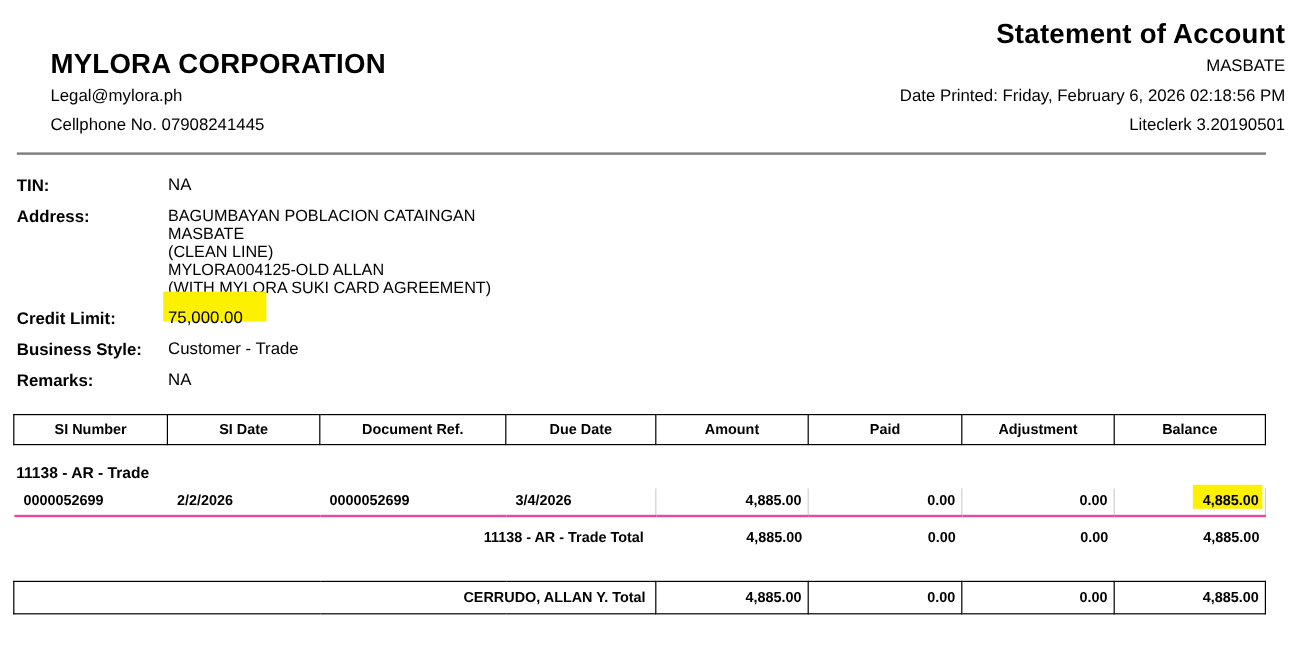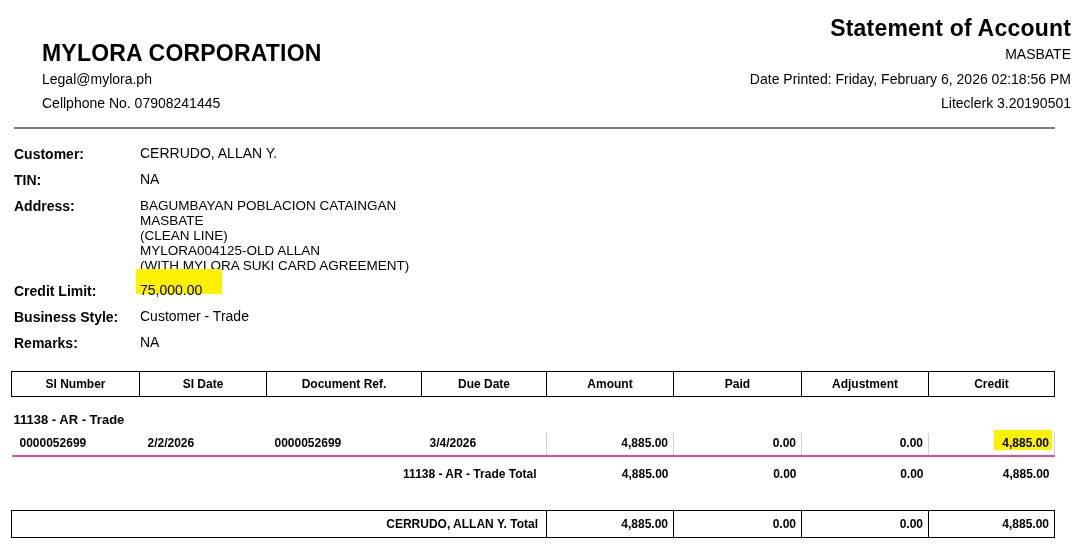--- a/index.html
+++ b/index.html
@@ -142,24 +142,20 @@
     <div class="lh-right">
       <div class="doc-title">Statement of Account</div>
       <div class="lh-line">MASBATE</div>
       <div class="lh-line">Date Printed: Friday, February 6, 2026 02:18:56 PM</div>
       <div class="lh-line">Liteclerk 3.20190501</div>
     </div>
   </div>
   <div class="lh-rule"></div>
 
   <div class="cust-block">
-    <div class="cust-row simple">
-      <div class="cust-label">Customer:</div>
-      <div class="cust-value">CERRUDO, ALLAN Y.</div>
-    </div>
     <div class="cust-row simple">
       <div class="cust-label">TIN:</div>
       <div class="cust-value">NA</div>
     </div>
     <div class="cust-row">
       <div class="cust-label">Address:</div>
       <div class="cust-value">
         <div class="addr-line">BAGUMBAYAN POBLACION CATAINGAN</div>
         <div class="addr-line">MASBATE</div>
         <div class="addr-line">(CLEAN LINE)</div>
@@ -199,21 +195,21 @@
     </colgroup>
     <thead>
       <tr>
         <th>SI Number</th>
         <th>SI Date</th>
         <th>Document Ref.</th>
         <th>Due Date</th>
         <th>Amount</th>
         <th>Paid</th>
         <th>Adjustment</th>
-        <th>Credit</th>
+        <th>Balance</th>
       </tr>
     </thead>
     <tbody>
       <tr class="group-row">
         <td colspan="8">11138 - AR - Trade</td>
       </tr>
       <tr class="detail-row">
         <td class="txt">0000052699</td>
         <td class="txt">2/2/2026</td>
         <td class="txt">0000052699</td>

